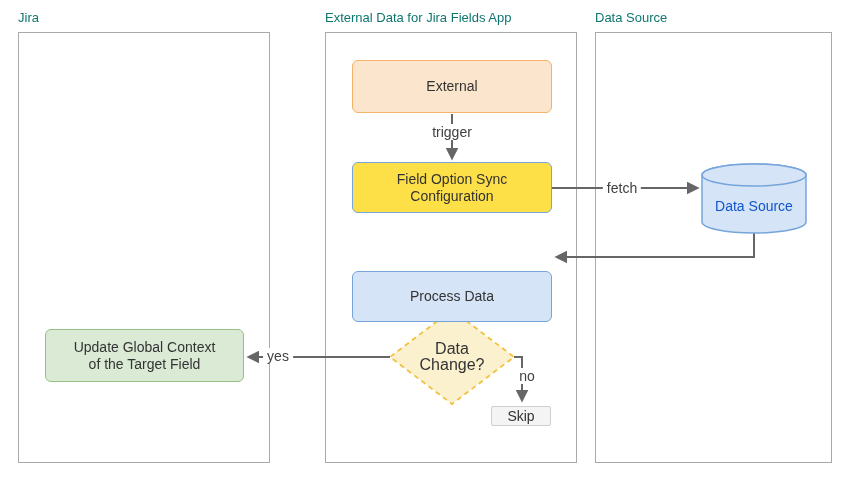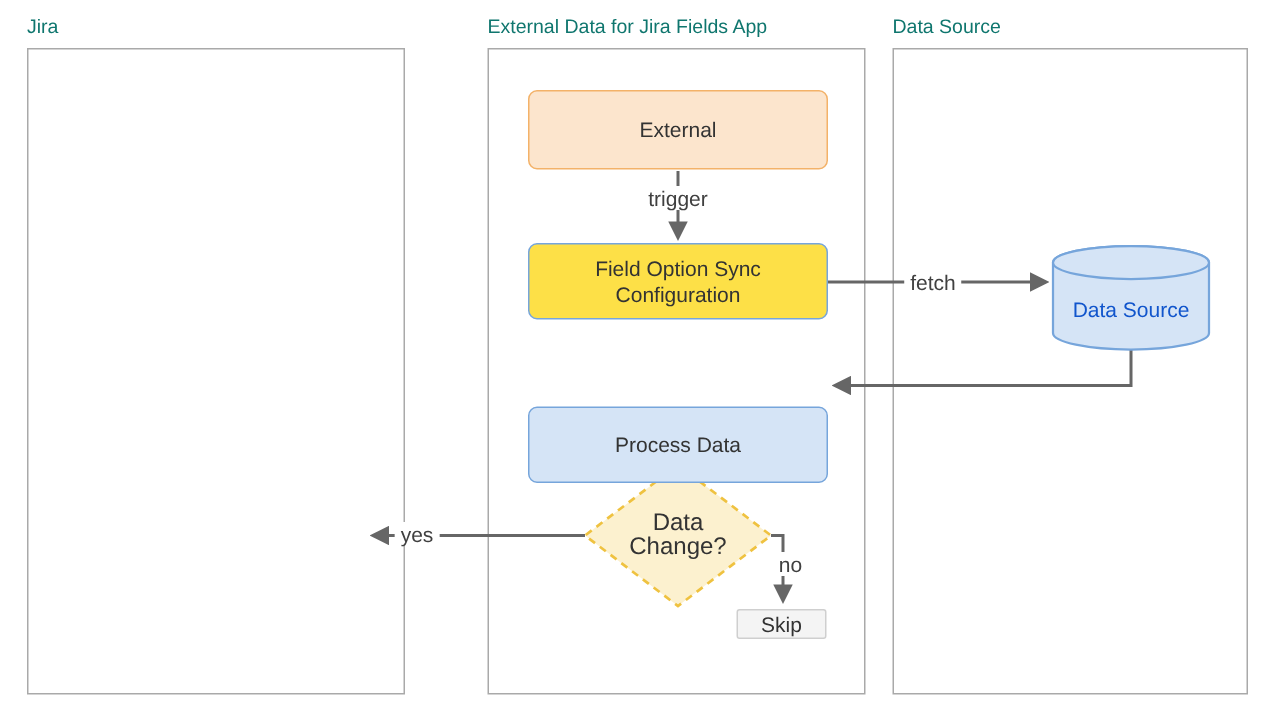--- a/index.html
+++ b/index.html
@@ -99,20 +99,24 @@
 
   <div class="decision-text">
     <div>Data</div>
     <div>Change?</div>
   </div>
 
   <div class="node node-skip">
     <span>Skip</span>
   </div>
 
+  <div class="node rounded node-update">
+    <span>Update Global Context</span>
+    <span>of the Target Field</span>
+  </div>
 
   <div class="cyl-text">Data Source</div>
 
   <span class="edge-label el-trigger">trigger</span>
   <span class="edge-label el-fetch">fetch</span>
   <span class="edge-label el-yes">yes</span>
   <span class="edge-label el-no">no</span>
 
 </div>
 

